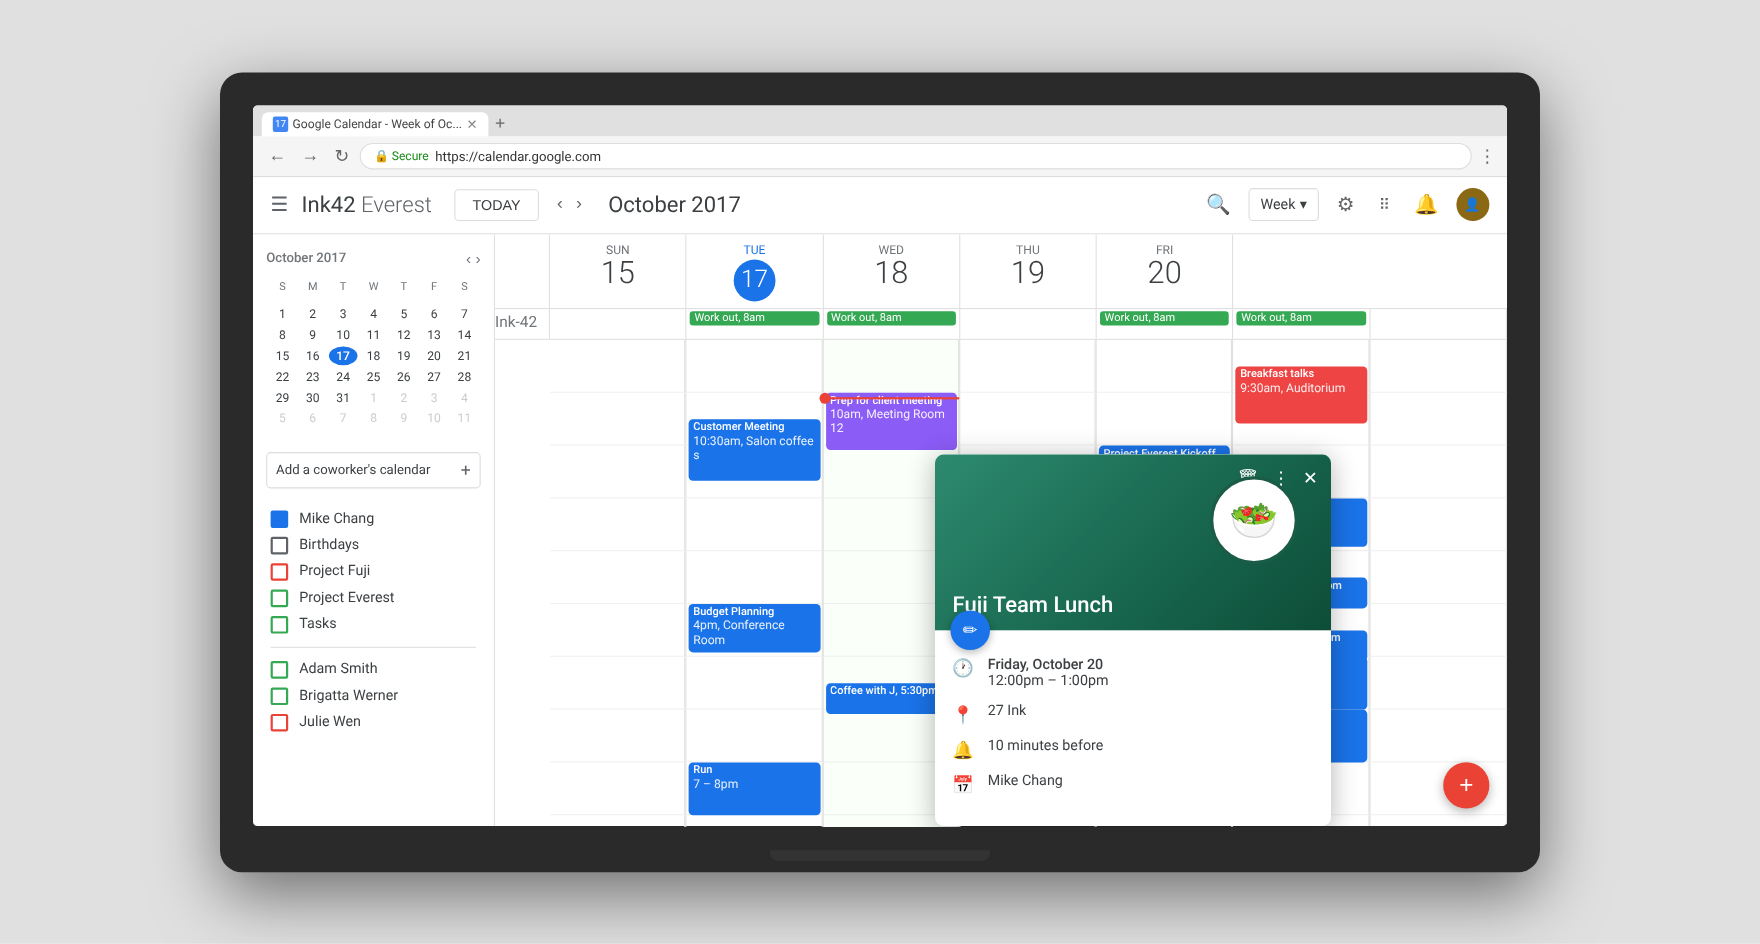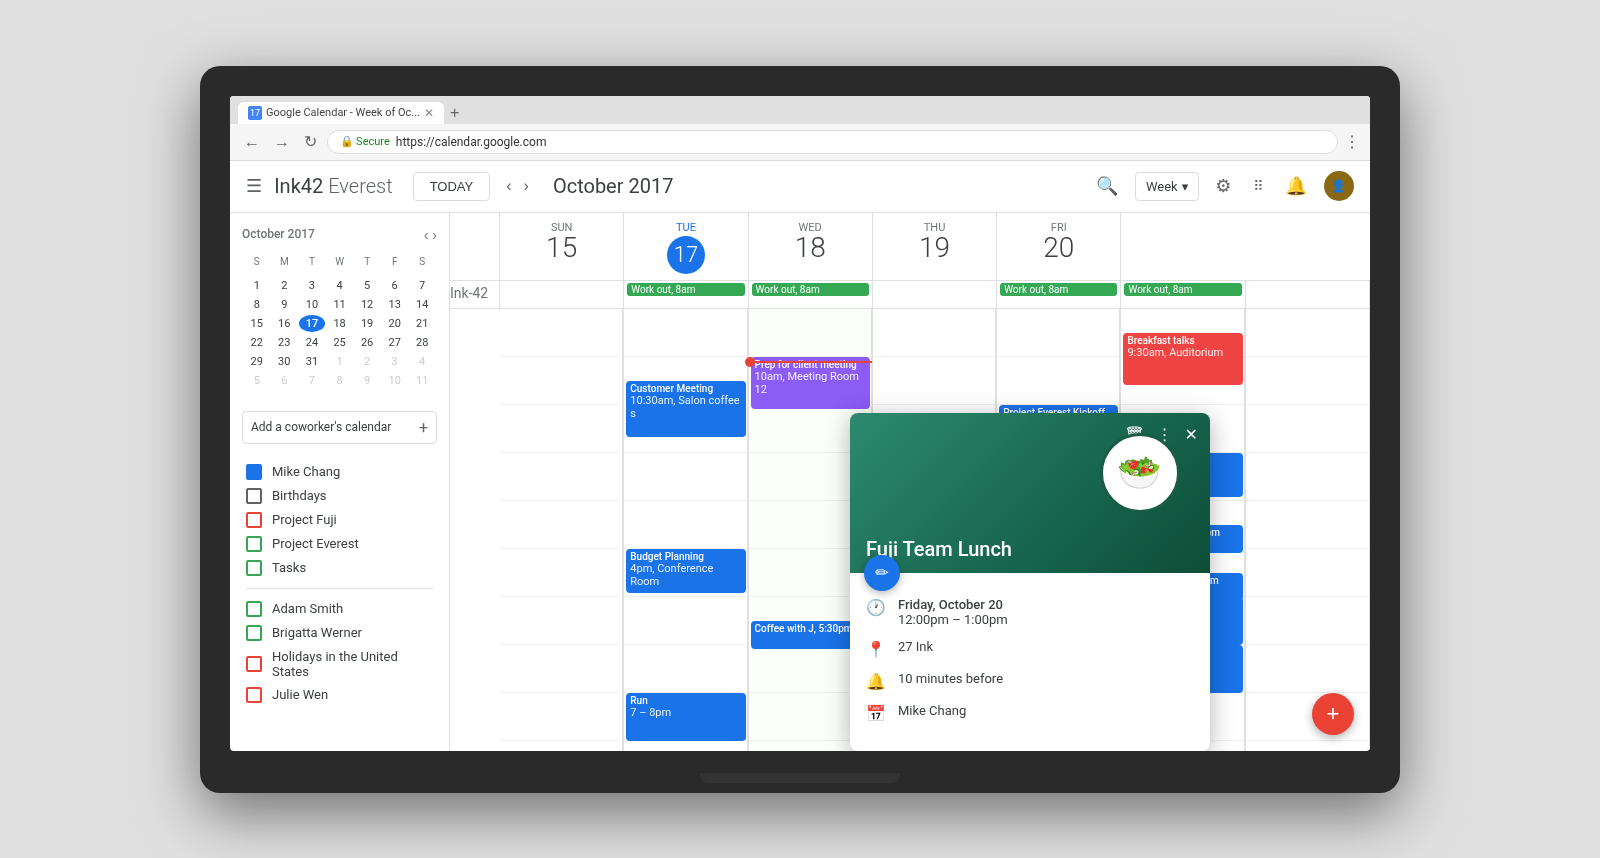--- a/index.html
+++ b/index.html
@@ -588,24 +588,20 @@
             <div class="cal-item">
               <div class="cal-checkbox" style="border-color:#34a853;width:16px;height:16px;"></div>
               <span>Adam Smith</span>
             </div>
             <div class="cal-item">
               <div class="cal-checkbox" style="border-color:#34a853;width:16px;height:16px;"></div>
               <span>Brigatta Werner</span>
             </div>
             <div class="cal-item">
               <div class="cal-checkbox" style="border-color:#ea4335;width:16px;height:16px;"></div>
-              <span>Holidays in the United States</span>
-            </div>
-            <div class="cal-item">
-              <div class="cal-checkbox" style="border-color:#ea4335;width:16px;height:16px;"></div>
               <span>Julie Wen</span>
             </div>
           </div>
         </div>
 
         <div class="cal-main">
 
           <div class="day-headers">
             <div class="day-header-spacer"></div>
             <div class="day-header">

